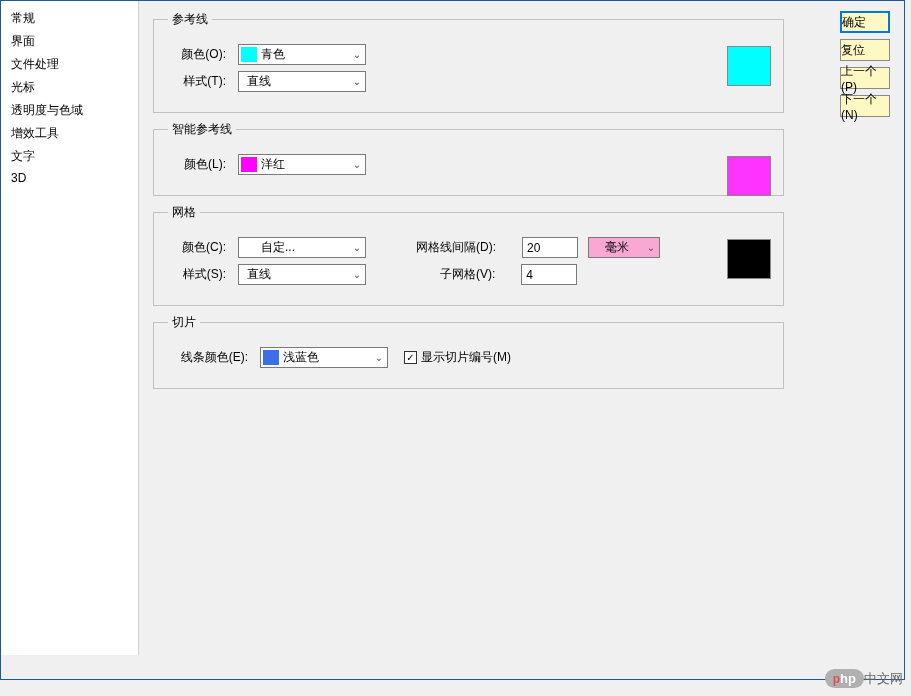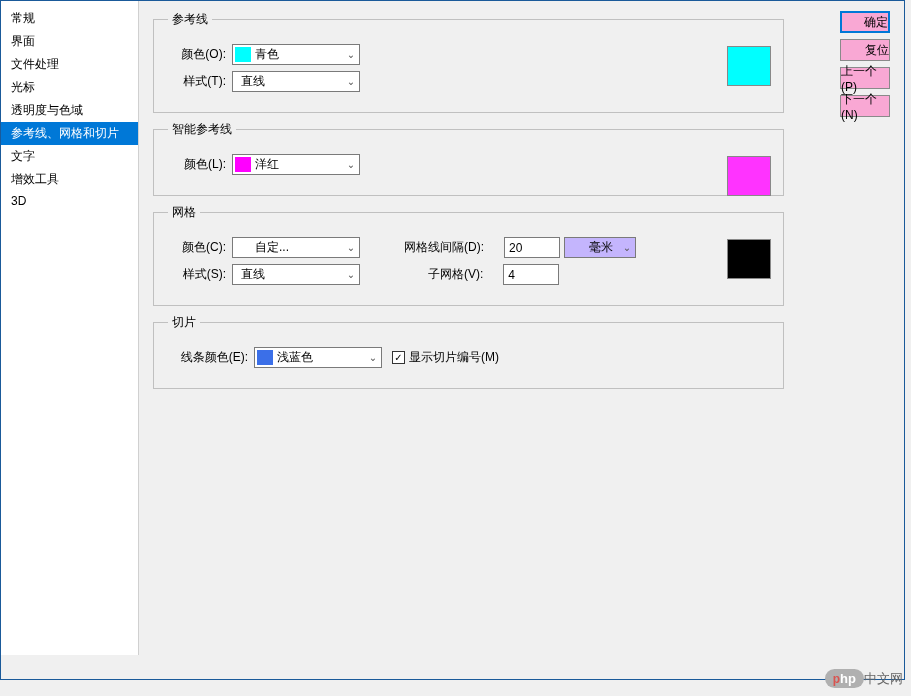--- a/index.html
+++ b/index.html
@@ -7,55 +7,54 @@
     .window { width: 905px; height: 680px; background: #f0f0f0; border: 1px solid #1a5a9a; position: relative; }
     .titlebar { height: 24px; background: #fff; border-bottom: 1px solid #d0d0d0; display: flex; align-items: center; padding: 0 8px; justify-content: space-between; }
     .close-btn { width: 40px; height: 22px; display: flex; align-items: center; justify-content: center; font-size: 14px; cursor: pointer; }
     .content { display: flex; height: calc(100% - 24px); }
     .sidebar { width: 138px; background: #fff; border-right: 1px solid #d0d0d0; padding-top: 6px; }
     .sidebar-item { padding: 3px 10px; cursor: pointer; color: #000; }
     .sidebar-item.selected { background: #0078d7; color: #fff; }
     .main { flex: 1; padding: 10px 14px; display: flex; gap: 12px; }
     .fieldsets { flex: 1; display: flex; flex-direction: column; gap: 8px; }
     .buttons { width: 94px; display: flex; flex-direction: column; gap: 6px; }
-    .btn { height: 22px; border: 1px solid #8a8a8a; background: #f9a8d4; cursor: pointer; display: flex; align-items: center; justify-content: flex-end; margin-left: 44px; }
+    .btn { height: 22px; border: 1px solid #8a8a8a; background: #fef9c3; cursor: pointer; display: flex; align-items: center; justify-content: flex-start; margin-left: 44px; }
     .btn.primary { border: 2px solid #0078d7; }
     fieldset { border: 1px solid #c0c0c0; padding: 10px 14px 14px 14px; position: relative; }
     legend { padding: 0 4px; color: #000; }
-    .row { display: flex; align-items: center; margin: 6px 0; gap: 4px; }
+    .row { display: flex; align-items: center; margin: 6px 0; gap: 10px; }
     .label { width: 58px; text-align: right; margin-right: 2px; }
     .color-select { display: flex; align-items: center; width: 128px; border: 1px solid #7a7a7a; background: #fff; height: 21px; }
     .swatch-sm { width: 16px; height: 15px; margin: 2px; }
     .select-text { flex: 1; padding-left: 2px; }
     .chev { width: 16px; text-align: center; font-size: 10px; color: #555; }
     .plain-select { width: 128px; border: 1px solid #7a7a7a; background: #fff; height: 21px; display: flex; align-items: center; padding-left: 6px; }
     .swatch-lg { width: 44px; height: 40px; border: 1px solid #888; position: absolute; right: 12px; top: 18px; }
     .inline-label { margin-left: 40px; margin-right: 16px; }
     .num-input { width: 56px; height: 21px; border: 1px solid #7a7a7a; background: #fff; padding: 0 4px; }
-    .unit-select { width: 72px; height: 21px; border: 1px solid #7a7a7a; background: #c4b5fd; display: flex; align-items: center; padding-left: 22px; }
+    .unit-select { width: 72px; height: 21px; border: 1px solid #7a7a7a; background: #f9a8d4; display: flex; align-items: center; padding-left: 14px; }
     .checkbox { width: 13px; height: 13px; border: 1px solid #333; background: #fff; display: inline-flex; align-items: center; justify-content: center; margin-right: 4px; font-size: 10px; }
     .watermark { position: absolute; right: 8px; bottom: 8px; display: flex; align-items: center; gap: 0; }
     .watermark-badge { background: #b0b0b0; border-radius: 10px; padding: 2px 8px; color: #fff; font-weight: bold; font-size: 13px; }
     .watermark-badge .p { color: #d9534f; }
     .watermark-text { color: #666; font-size: 13px; }
   </style>
 </head>
 <body>
 
 <div class="window">
   <div class="content">
     <div class="sidebar">
       <div class="sidebar-item"><span>常规</span></div>
       <div class="sidebar-item"><span>界面</span></div>
       <div class="sidebar-item"><span>文件处理</span></div>
       <div class="sidebar-item"><span>光标</span></div>
       <div class="sidebar-item"><span>透明度与色域</span></div>
-      <div class="sidebar-item selected"><span>参考线、网格和切片</span></div>
+      <div class="sidebar-item"><span>增效工具</span></div>
       <div class="sidebar-item"><span>文字</span></div>
-      <div class="sidebar-item"><span>增效工具</span></div>
       <div class="sidebar-item"><span>3D</span></div>
     </div>
 
     <div class="main">
       <div class="fieldsets">
 
         <fieldset>
           <legend>参考线</legend>
           <div class="row">
             <span class="label">颜色(O):</span>

